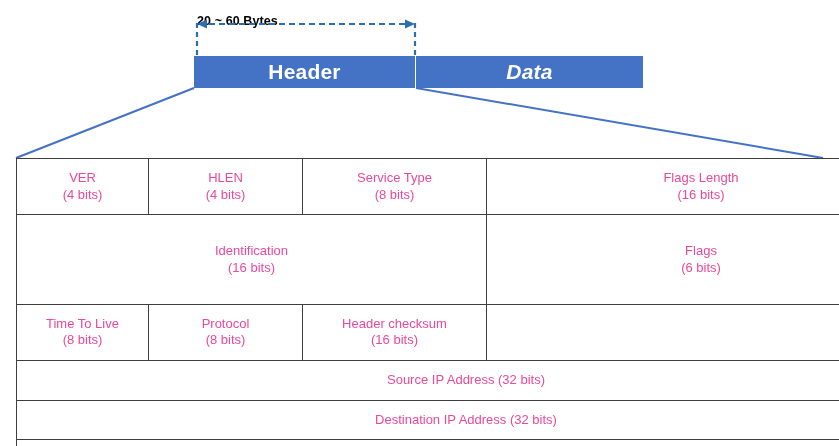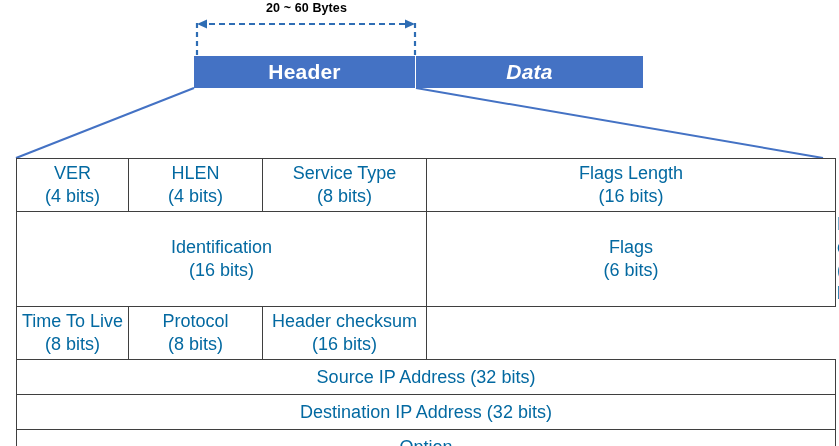--- a/index.html
+++ b/index.html
@@ -45,23 +45,23 @@
   }
   .packet-seg.data-seg {
     width: 227px;
     font-style: italic;
   }
 
   
   .dim-label {
     position: absolute;
     left: 197px;
-    top: 1px;
+    top: 14px;
     width: 219px;
-    text-align: center;
+    text-align: left;
     font-size: 12.5px;
     font-weight: bold;
     color: #000000;
     letter-spacing: .1px;
   }
   .dim-svg {
     position: absolute;
     left: 0;
     top: 0;
     width: 839px;
@@ -75,24 +75,24 @@
     left: 16px;
     top: 158px;
     width: 807px;
     border-collapse: collapse;
     table-layout: fixed;
   }
   .header-table td {
     border: 1.2px solid #3f3f3f;
     text-align: center;
     vertical-align: middle;
-    font-size: 18px;
+    font-size: 13px;
     line-height: 1.28;
-    color: #0369a1;
-    padding: 1px;
+    color: #ec4899;
+    padding: 11px;
   }
   .r-tall { height: 53px; }
   .r-short { height: 35px; margin-left: 20px; }
   .cell-line { display: block; }
 </style>
 </head>
 <body>
 
 <div id="canvas">
 

